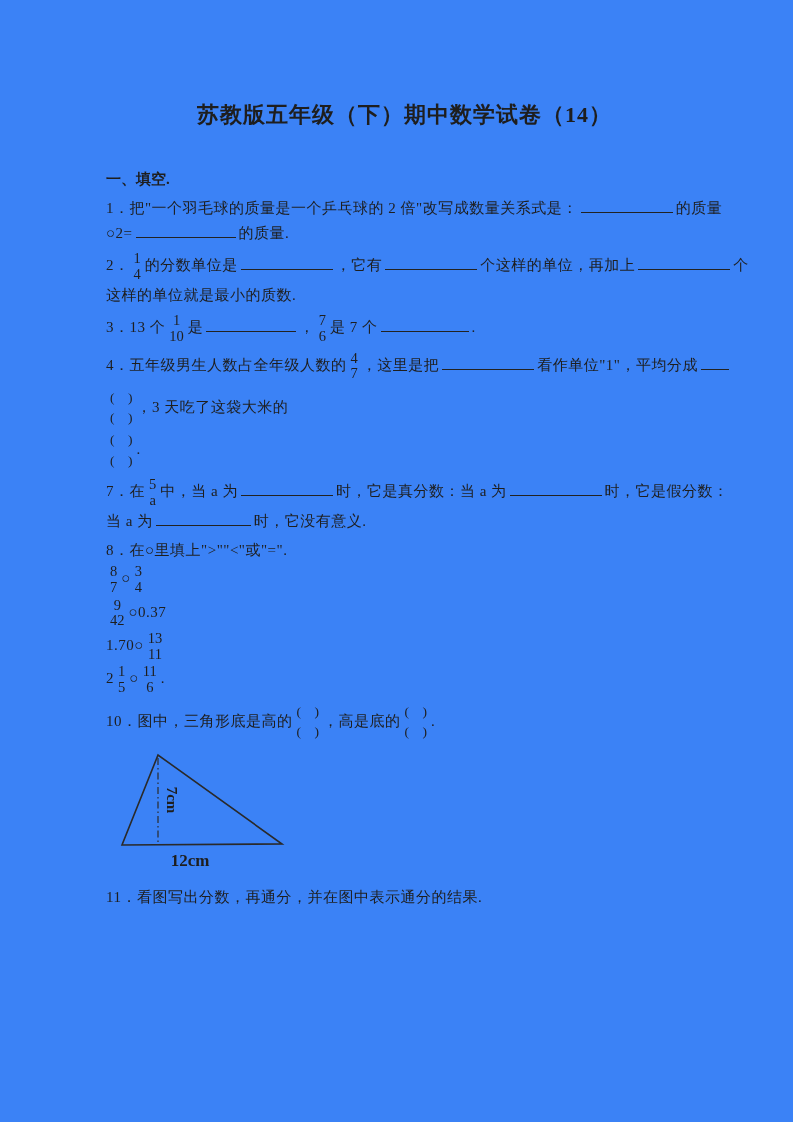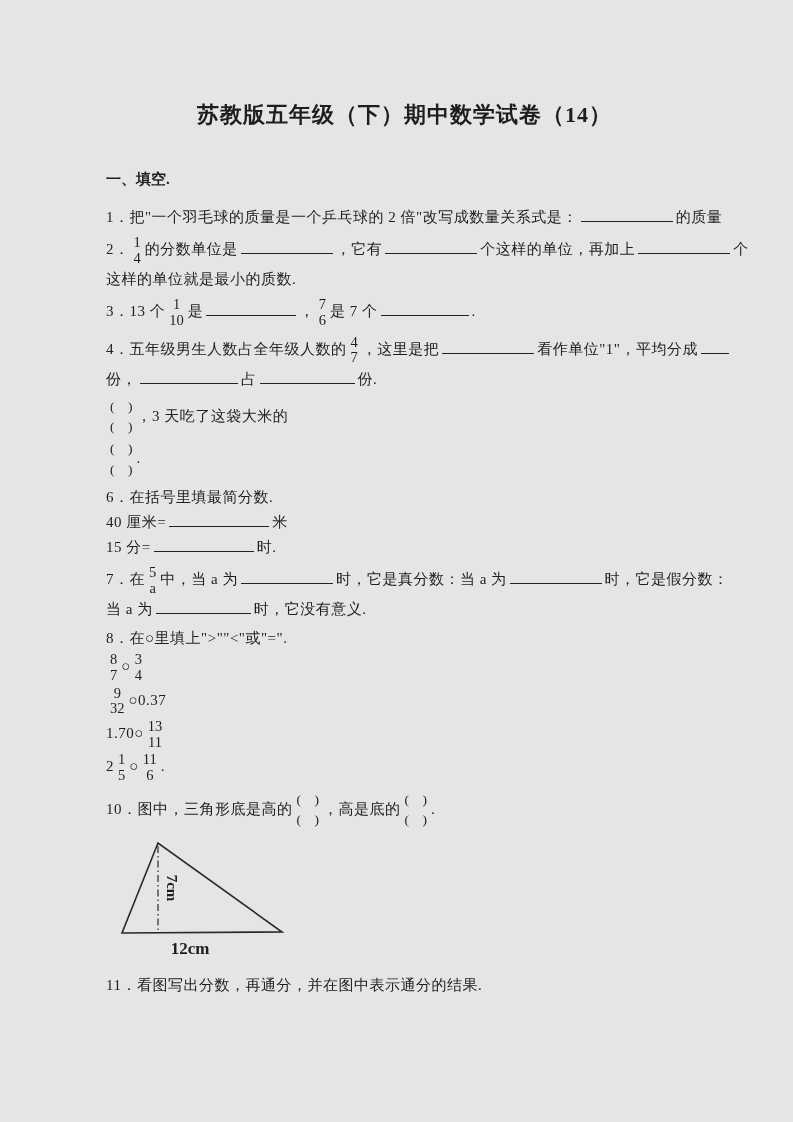--- a/index.html
+++ b/index.html
@@ -1,27 +1,27 @@
 <!DOCTYPE html>
 <html><head>
 <meta charset="utf-8">
 <style>
   * { margin:0; padding:0; box-sizing:border-box; }
   html,body { background:#ffffff; }
   .page {
-    width:793px; height:1122px; background:#e5e5e5; overflow:hidden;
+    width:793px; height:1122px; background:#3b82f6; overflow:hidden;
     font-family:"Liberation Serif","DejaVu Serif",serif;
     color:#1e1e1e; position:relative;
   }
   .content { padding:100px 90px 0 106px; }
   .title {
     text-align:center; font-size:22px; font-weight:bold;
     letter-spacing:1px; margin-bottom:40px; white-space:nowrap;
   }
-  .section-head { font-size:15px; font-weight:bold; margin-bottom:17px; }
+  .section-head { font-size:15px; font-weight:bold; margin-bottom:8px; }
   .q { margin-bottom:6px; }
   .line { font-size:15px; line-height:23px; white-space:nowrap; margin-bottom:2px; }
   .t { letter-spacing:0.5px; }
   .bl {
     display:inline-block; height:4px; border-bottom:1.3px solid #222;
     margin:0 3px;
   }
   .fr {
     display:inline-flex; flex-direction:column; align-items:center;
     vertical-align:middle; line-height:1.08; font-size:14.5px;
@@ -39,20 +39,21 @@
 <div class="page">
   <div class="content">
 
     <div class="title">苏教版五年级（下）期中数学试卷（14）</div>
 
     <div class="section-head">一、填空.</div>
 
     <div id="questions-a">
         <div class="q">
           <div class="line"><span class="t">1．把"一个羽毛球的质量是一个乒乓球的 2 倍"改写成数量关系式是：</span><span class="bl" style="width: 92px;"></span><span class="t">的质量</span></div>
+          <div class="line"><span class="t">○2=</span><span class="bl" style="width: 100px;"></span><span class="t">的质量.</span></div>
         </div>
         <div class="q">
           <div class="line"><span class="t">2．</span><span class="fr">
               <span>1</span>
               <span>4</span>
             </span><span class="t">的分数单位是</span><span class="bl" style="width: 92px;"></span><span class="t">，它有</span><span class="bl" style="width: 92px;"></span><span class="t">个这样的单位，再加上</span><span class="bl" style="width: 92px;"></span><span class="t">个</span></div>
           <div class="line"><span class="t">这样的单位就是最小的质数.</span></div>
         </div>
         <div class="q">
           <div class="line"><span class="t">3．13 个</span><span class="fr">
@@ -61,56 +62,50 @@
             </span><span class="t">是</span><span class="bl" style="width: 90px;"></span><span class="t">，</span><span class="fr">
               <span>7</span>
               <span>6</span>
             </span><span class="t">是 7 个</span><span class="bl" style="width: 88px;"></span><span class="t">.</span></div>
         </div>
         <div class="q">
           <div class="line"><span class="t">4．五年级男生人数占全年级人数的</span><span class="fr">
               <span>4</span>
               <span>7</span>
             </span><span class="t">，这里是把</span><span class="bl" style="width: 92px;"></span><span class="t">看作单位"1"，平均分成</span><span class="bl" style="width: 28px;"></span></div>
-          <div class="line"><span class="t">份，</span><span class="bl" style="width: 98px;"></span><span class="t">占</span><span class="bl" style="width: 95px;"></span><span class="t">份.</span></div>
         </div>
         <div class="q">
           <div class="line"><span class="fr pf">
               <span>(　)</span>
               <span>(　)</span>
             </span><span class="t">，3 天吃了这袋大米的</span></div>
           <div class="line"><span class="fr pf">
               <span>(　)</span>
               <span>(　)</span>
             </span><span class="t">.</span></div>
-        </div>
-        <div class="q">
-          <div class="line"><span class="t">6．在括号里填最简分数.</span></div>
-          <div class="line"><span class="t">40 厘米=</span><span class="bl" style="width: 100px;"></span><span class="t">米</span></div>
-          <div class="line"><span class="t">15 分=</span><span class="bl" style="width: 100px;"></span><span class="t">时.</span></div>
         </div>
         <div class="q">
           <div class="line"><span class="t">7．在</span><span class="fr">
               <span>5</span>
               <span>a</span>
             </span><span class="t">中，当 a 为</span><span class="bl" style="width: 92px;"></span><span class="t">时，它是真分数：当 a 为</span><span class="bl" style="width: 92px;"></span><span class="t">时，它是假分数：</span></div>
           <div class="line"><span class="t">当 a 为</span><span class="bl" style="width: 95px;"></span><span class="t">时，它没有意义.</span></div>
         </div>
         <div class="q">
           <div class="line"><span class="t">8．在○里填上"&gt;""&lt;"或"=".</span></div>
           <div class="line"><span class="fr">
               <span>8</span>
               <span>7</span>
             </span><span class="t">○</span><span class="fr">
               <span>3</span>
               <span>4</span>
             </span></div>
           <div class="line"><span class="fr">
               <span>9</span>
-              <span>32</span>
+              <span>42</span>
             </span><span class="t">○0.37</span></div>
           <div class="line"><span class="t">1.70○</span><span class="fr">
               <span>13</span>
               <span>11</span>
             </span></div>
           <div class="line"><span class="t">2</span><span class="fr">
               <span>1</span>
               <span>5</span>
             </span><span class="t">○</span><span class="fr">
               <span>11</span>

